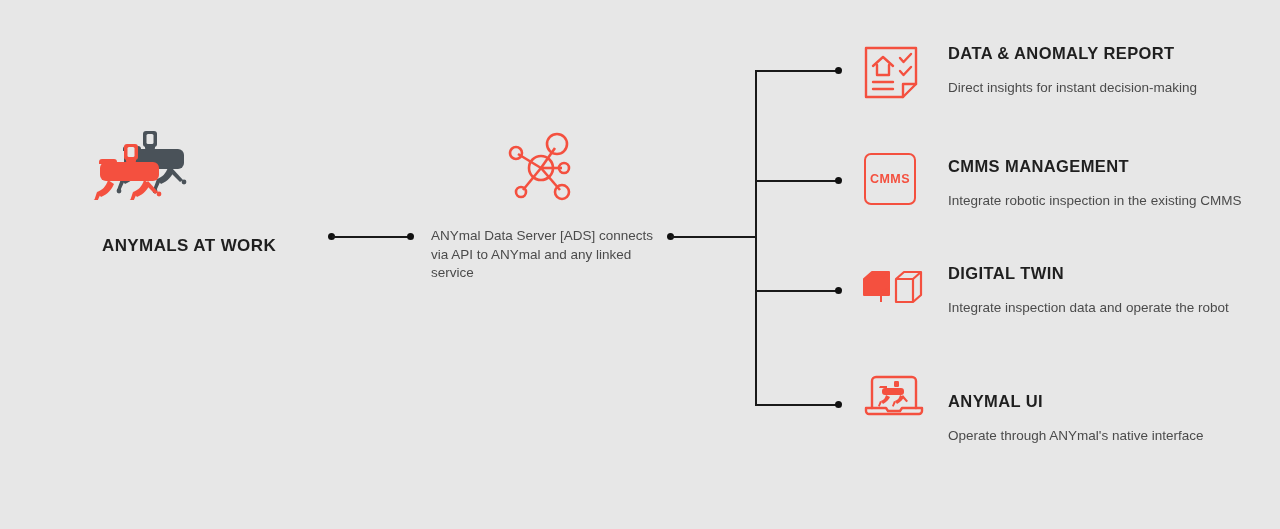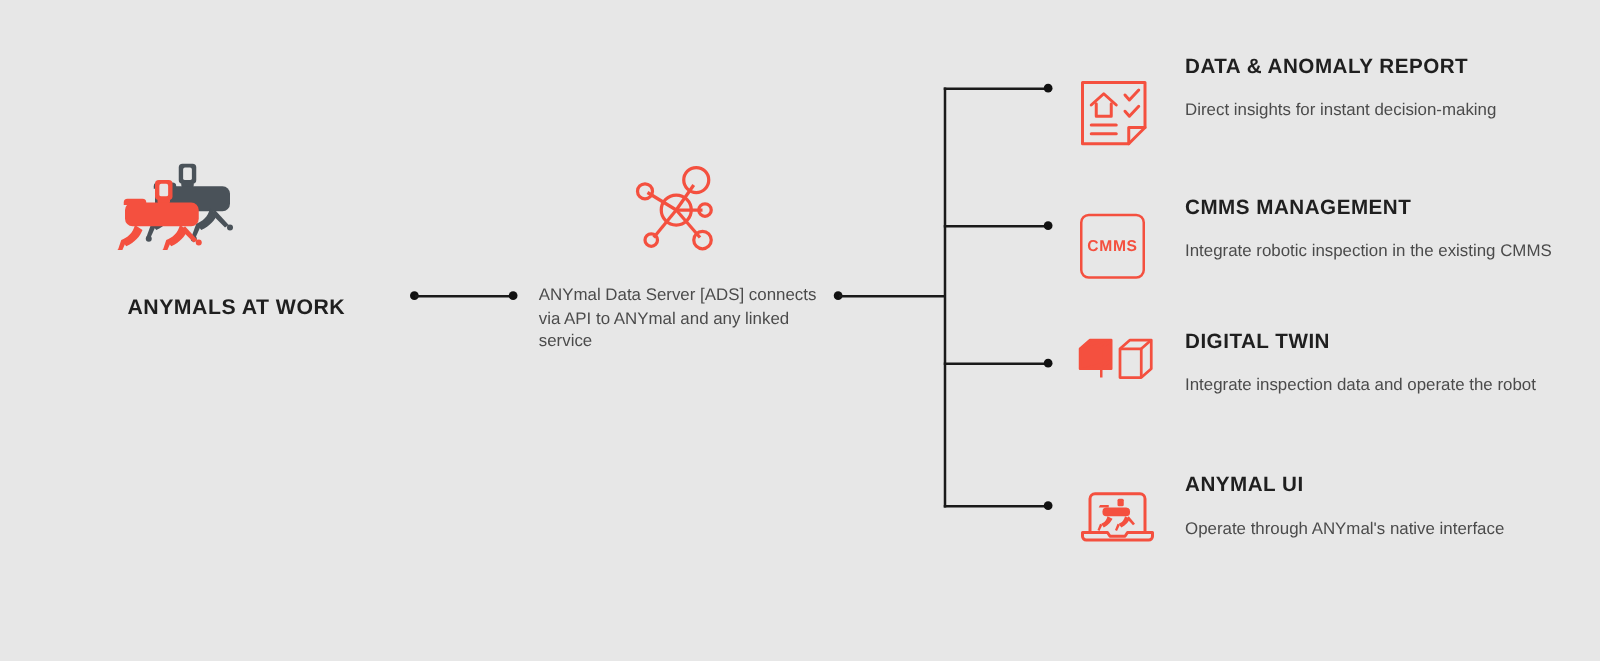--- a/index.html
+++ b/index.html
@@ -66,21 +66,21 @@
   
   .outcome {
     position: absolute;
     left: 862px;
     width: 400px;
     height: 80px;
   }
   .outcome .o-icon {
     position: absolute;
     left: 0;
-    top: 18px;
+    top: 0;
     width: 58px;
     height: 58px;
   }
   .outcome .o-text {
     position: absolute;
     left: 86px;
     top: 0;
     width: 320px;
   }
   .outcome .o-title {
@@ -99,21 +99,21 @@
   }
 
   #outcome-0 { top: 44px;  }
   #outcome-1 { top: 153px; }
   #outcome-2 { top: 262px; }
   #outcome-3 { top: 372px; }
 
   #outcome-1 .o-icon, #outcome-3 .o-icon { left: 2px; }
   #outcome-1 .o-text { top: 4px; }
   #outcome-2 .o-text { top: 2px; }
-  #outcome-3 .o-text { top: 7px; }
+  #outcome-3 .o-text { top: 20px; }
   #outcome-2 .o-icon { top: 6px; }
 
   .cmms-box {
     width: 52px;
     height: 52px;
     box-sizing: border-box;
     border: 2px solid #f4503f;
     border-radius: 7px;
     display: flex;
     align-items: center;

